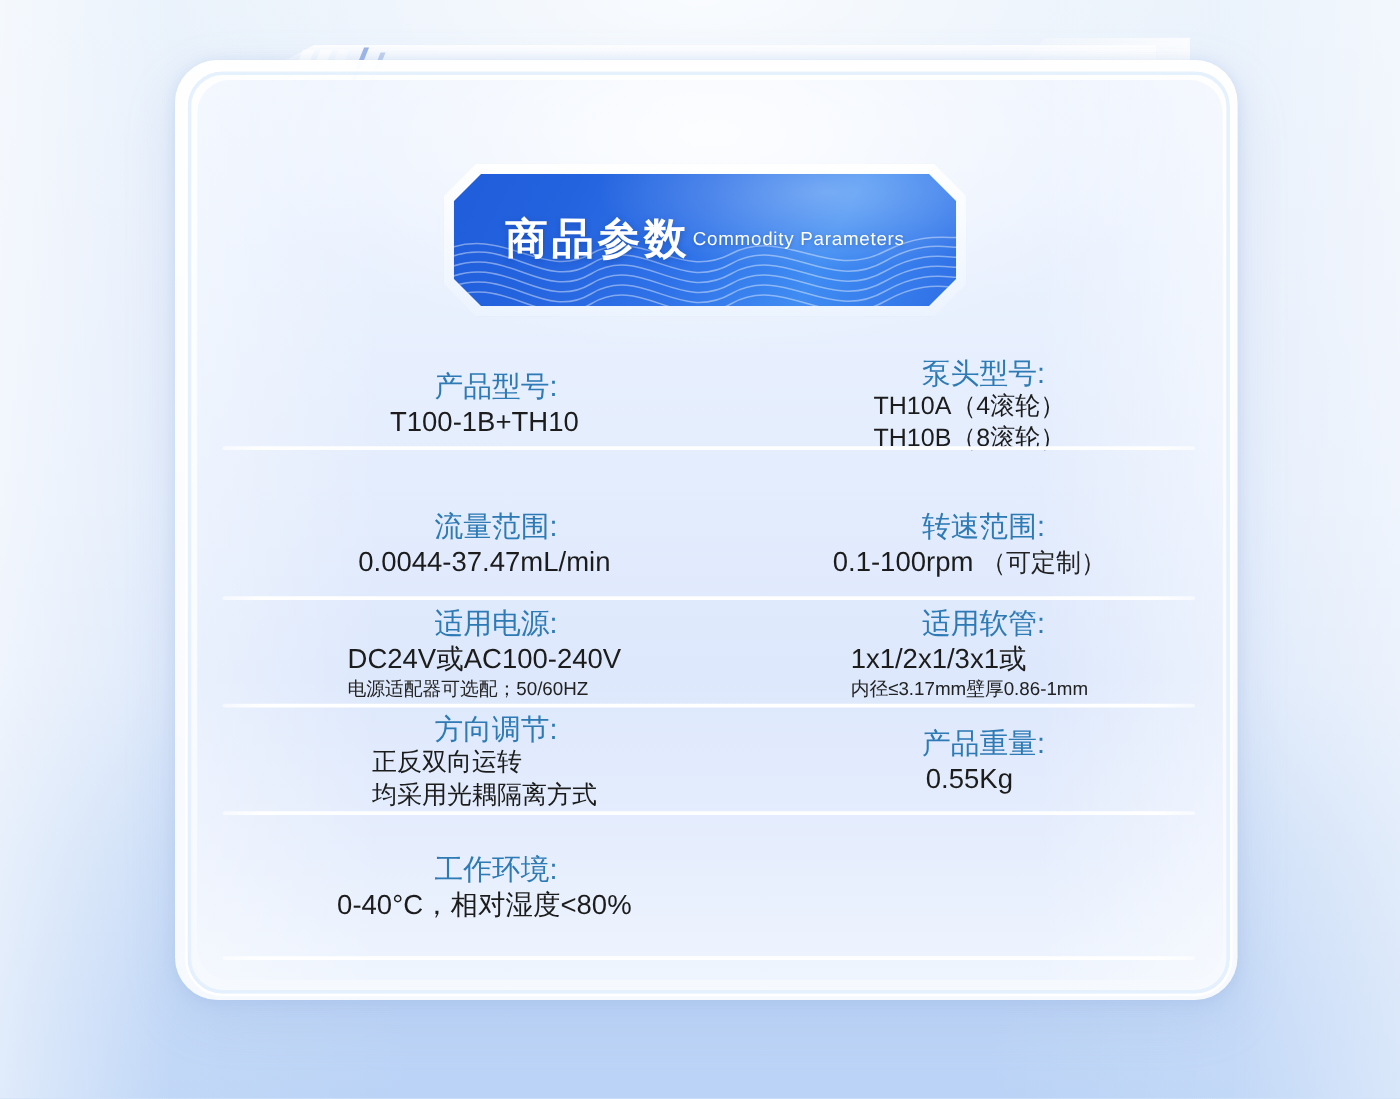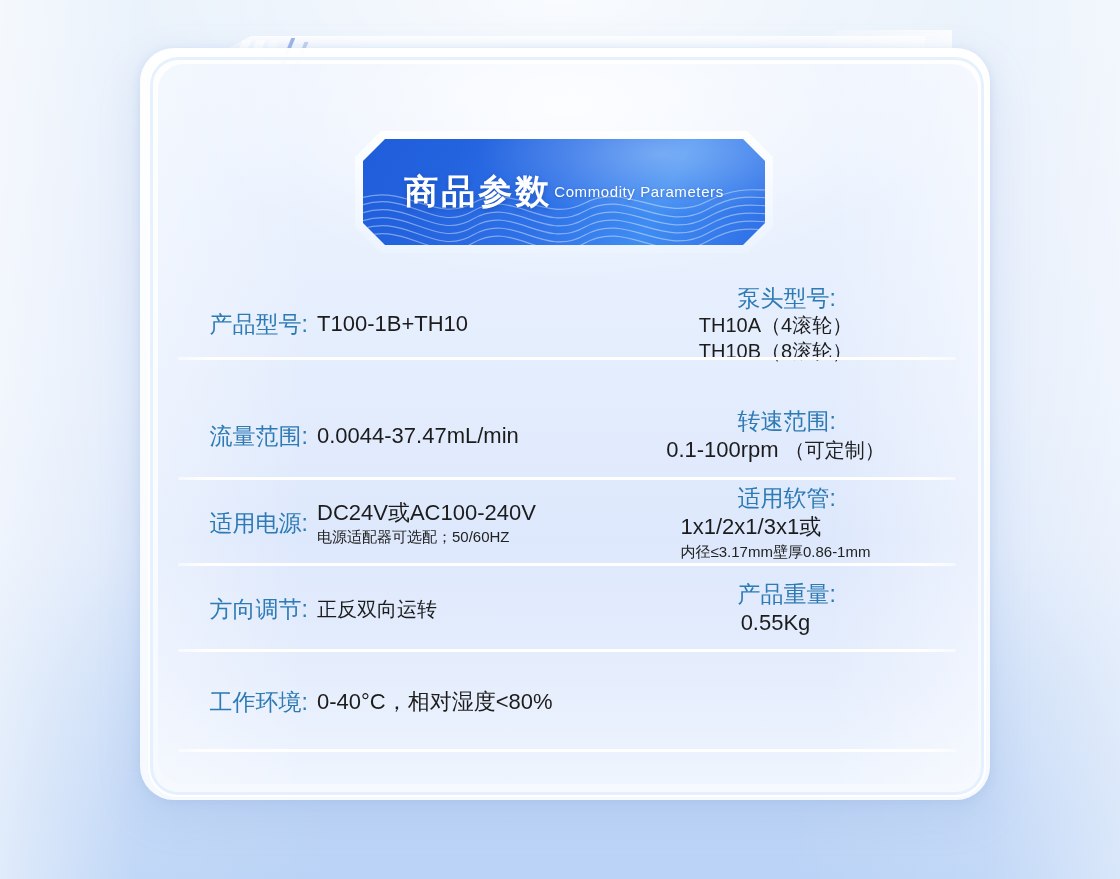--- a/index.html
+++ b/index.html
@@ -269,21 +269,21 @@
       #ffffff 4%,
       #ffffff 96%,
       rgba(255,255,255,0.55) 100%);
     border-radius: 2px;
   }
   .cell {
     display: flex;
     align-items: center;
     box-sizing: border-box;
   }
-  .cell-left  { width: 415px; padding-left: 4px; }
+  .cell-left  { width: 415px; padding-left: 4px; flex-direction: column; }
   .cell-right { width: 363px; padding-left: 2px; flex-direction: column; }
 
   .spec-label {
     color: #2d7ab4;
     font-size: 23px;
     line-height: 1.25;
     white-space: nowrap;
     text-align: right;
     flex: 0 0 auto;
     margin-right: 9px;
@@ -316,21 +316,21 @@
   #row-0 .cell-right .spec-label { width: 130px; }
   #row-1 { height: 88px; margin-top: 32px; }
   #row-1 .spec-label { width: 126px; }
   #row-1 .cell-right .spec-label { width: 130px; }
   #row-2 { height: 86px; }
   #row-2 .spec-label { width: 126px; }
   #row-2 .cell-right .spec-label { width: 130px; }
   #row-3 { height: 86px; justify-content: flex-end; }
   #row-3 .spec-label { width: 126px; }
   #row-3 .cell-right .spec-label { width: 130px; }
-  #row-4 { height: 100px; align-items: center; }
+  #row-4 { height: 116px; align-items: center; }
   #row-4 .spec-label { width: 126px; }
 </style>
 </head>
 <body>
 
 <div id="page">
 
   <div id="bg-sheen"></div>
   <div id="bg-topglow"></div>
 
@@ -424,20 +424,21 @@
         </span>
       </div>
       <div class="divider"></div>
     </div>
 
     <div class="spec-row" id="row-3">
       <div class="cell cell-left">
         <span class="spec-label">方向调节:</span>
         <span class="spec-value">
           <span class="line2">正反双向运转</span>
+          <span class="line2">均采用光耦隔离方式</span>
         </span>
       </div>
       <div class="cell cell-right">
         <span class="spec-label">产品重量:</span>
         <span class="spec-value">0.55Kg</span>
       </div>
       <div class="divider"></div>
     </div>
 
     <div class="spec-row" id="row-4">

